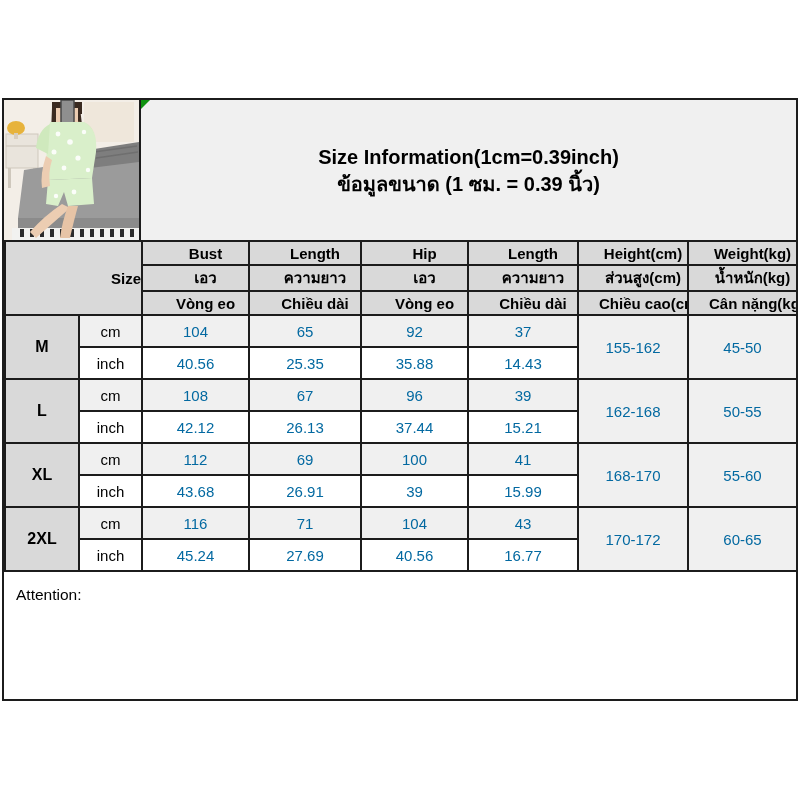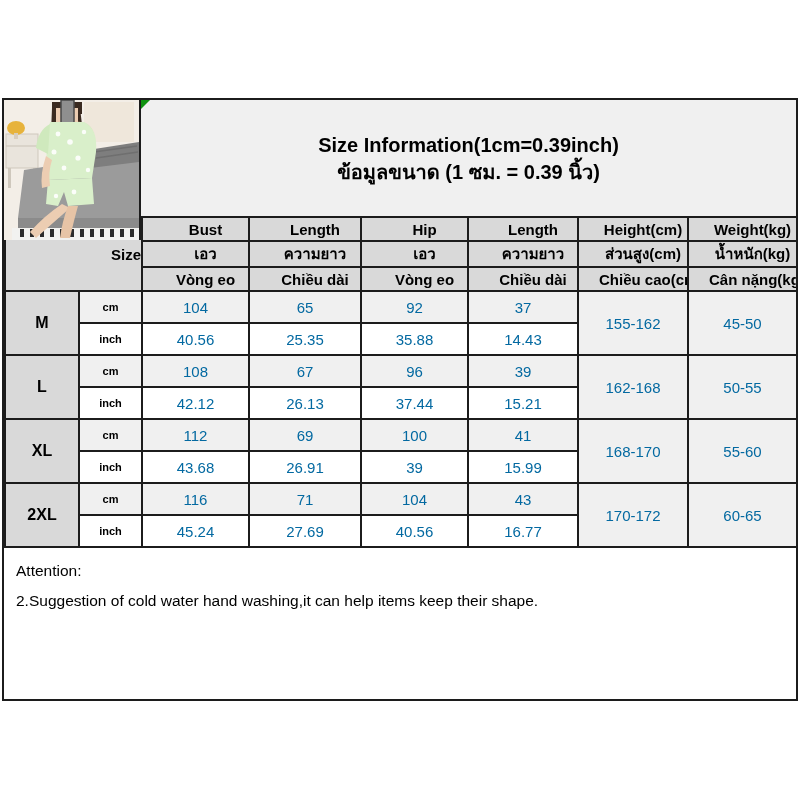--- a/index.html
+++ b/index.html
@@ -4,21 +4,21 @@
 <style>
   html,body { margin:0; padding:0; }
   body {
     width:800px; height:800px; background:#ffffff; position:relative;
     font-family:"Liberation Sans","DejaVu Sans",sans-serif; color:#000;
   }
   .content-box {
     position:absolute; left:2px; top:98px; width:792px; height:599px;
     border:2px solid #1c1c1c; background:#fff;
   }
-  .top-row { display:flex; height:116px; }
+  .top-row { display:flex; height:140px; }
   .photo-frame {
     width:137px; height:140px; border-right:2px solid #1c1c1c;
     box-sizing:border-box; overflow:hidden; background:#f3eee7; flex:0 0 137px;
   }
   .photo-frame svg { display:block; }
   .title-panel {
     flex:1; background:#f0f0f0; position:relative;
     display:flex; flex-direction:column; align-items:center; justify-content:center;
     gap:5px;
   }
@@ -31,21 +31,21 @@
   table.size-table { width:100%; border-collapse:collapse; table-layout:fixed; }
   .size-table th, .size-table td {
     border:2px solid #1c1c1c; text-align:center; vertical-align:middle;
     padding:0; overflow:hidden; white-space:nowrap;
   }
   .size-table tr.hdr { height:24px; }
   .size-table tr.hdr th { background:#d9d9d9; font-size:15px; font-weight:bold;padding-left:20px; }
   .size-table .size-cell { background:#d9d9d9; font-size:30px; font-weight:bold;text-align:right; }
   .size-table tr.cm-row, .size-table tr.inch-row { height:32px; }
   .size-table .size-label { background:#d9d9d9; font-size:16px; font-weight:bold; }
-  .size-table td.unit { font-weight:bold; font-size:11px; color:#000; }
+  .size-table td.unit { font-weight:normal; font-size:15px; color:#000; }
   .size-table tr.cm-row td { background:#f0f0f0; }
   .size-table tr.inch-row td { background:#ffffff;margin-top:12px; }
   .size-table td.data, .size-table td.range { font-weight:normal; font-size:15px; color:#0369a1; }
   .size-table td.range { background:#f0f0f0; }
 
   .attention { padding:4px 5px 0 4px; font-size:15.5px; line-height:1.42; color:#000; }
   .attention .a-line { margin:8px; }
 </style>
 </head>
 <body>
@@ -235,16 +235,15 @@
         <td class="data">45.24</td>
         <td class="data">27.69</td>
         <td class="data">40.56</td>
         <td class="data">16.77</td>
       </tr>
     </tbody>
   </table>
 
   <div class="attention">
     <p class="a-line">Attention:</p>
-    <p class="a-line">2.Suggestion of cold water hand washing,it can help items keep their shape.</p>
   </div>
 
 </div>
 
 </body></html>

